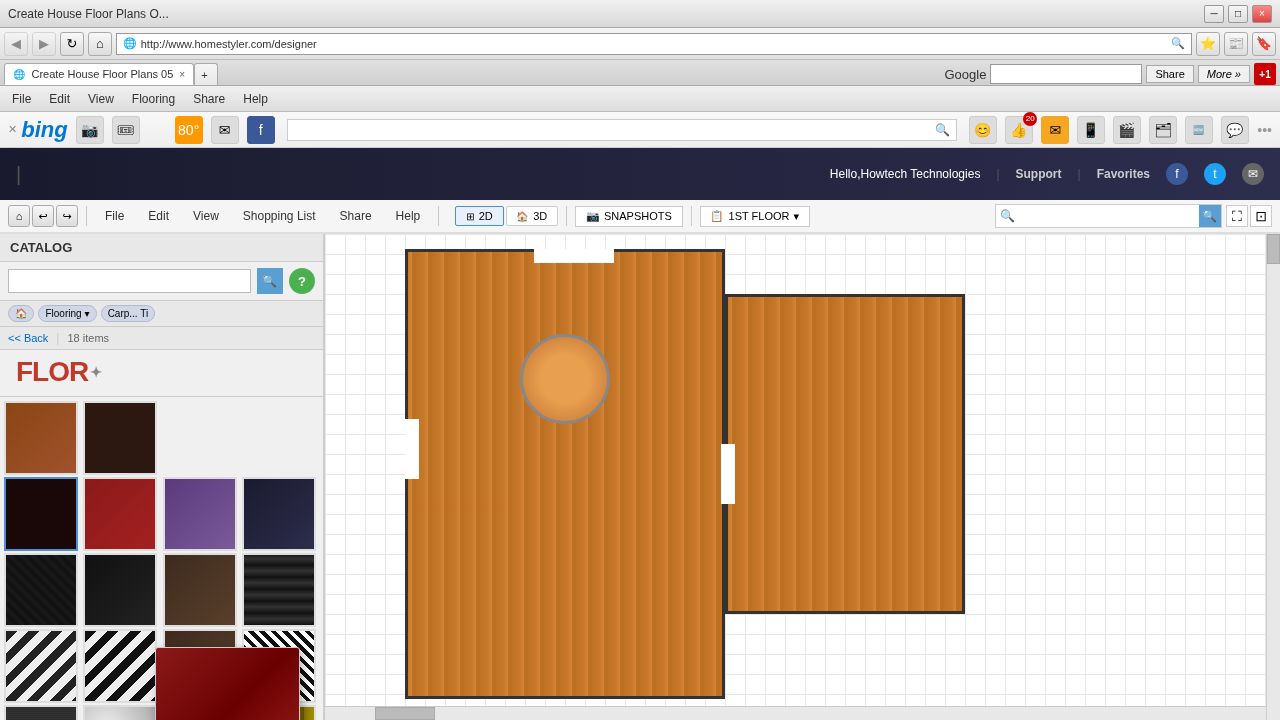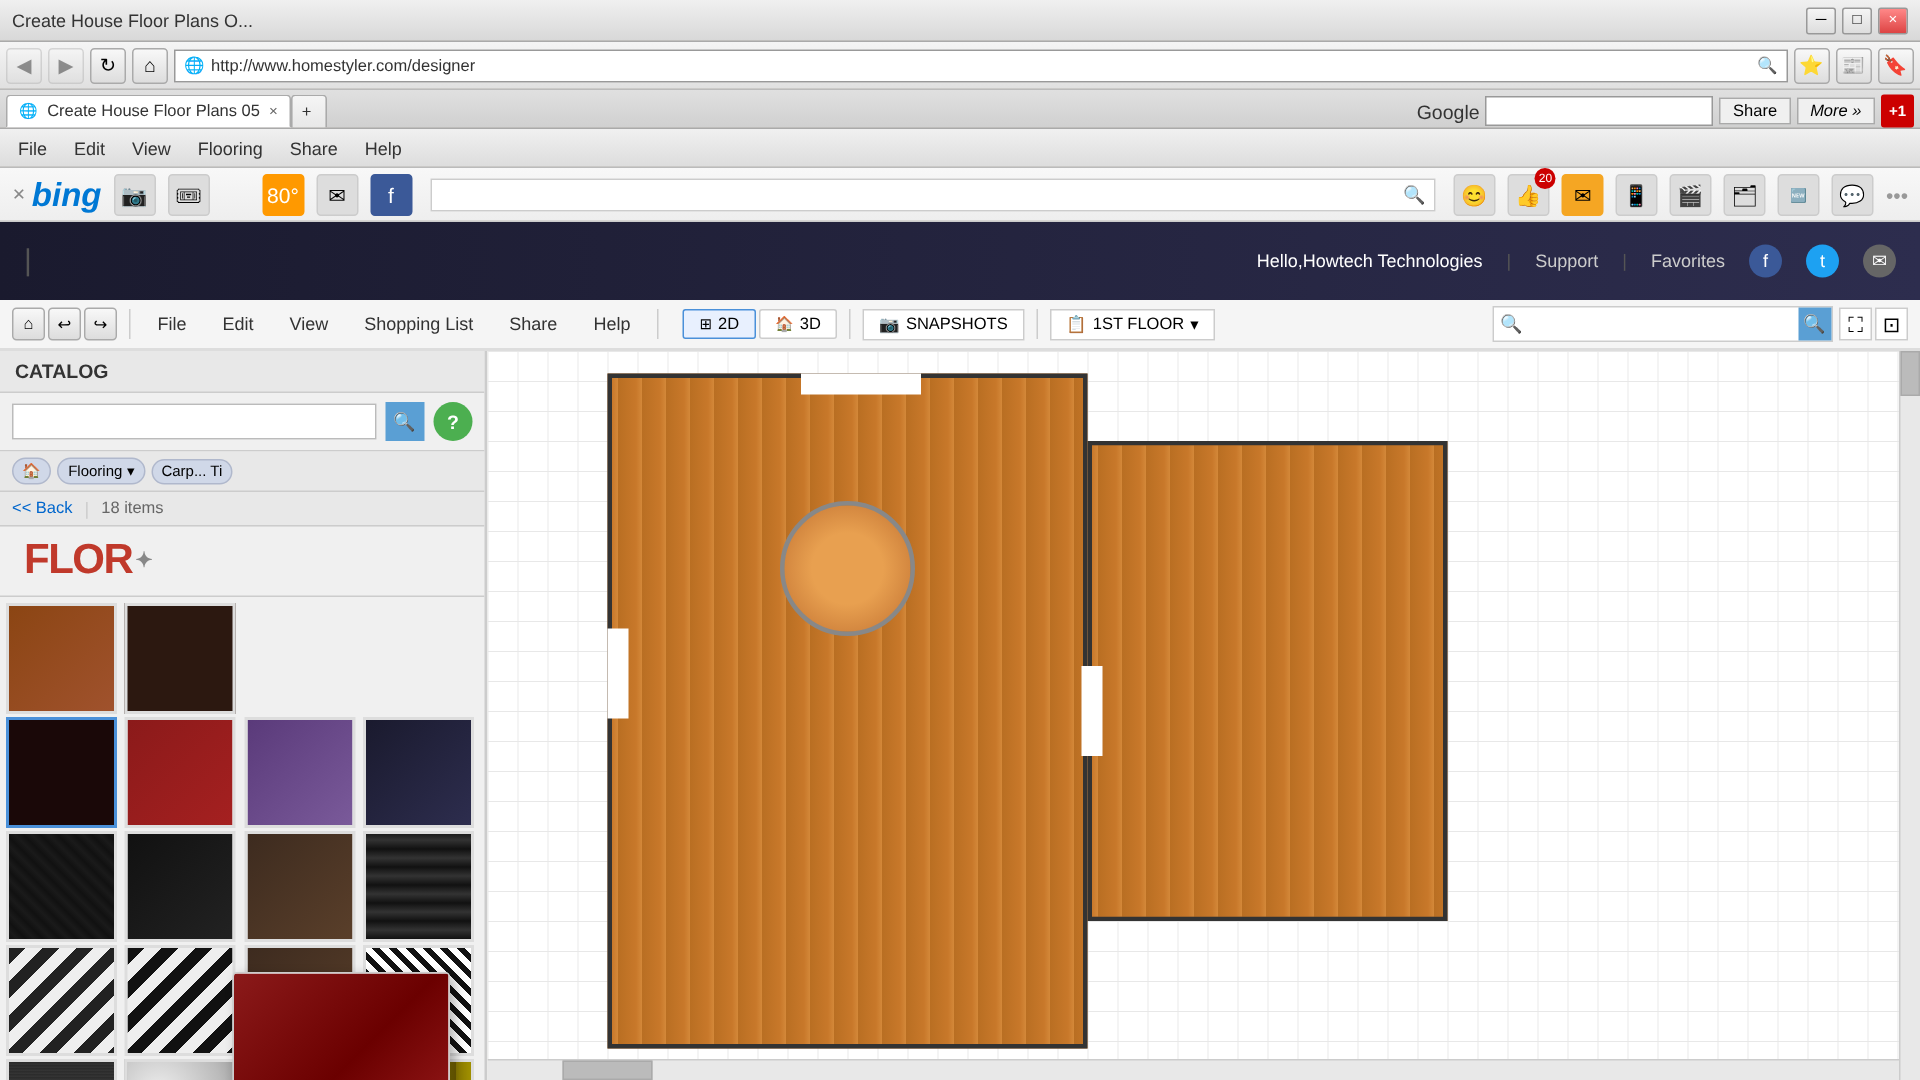--- a/index.html
+++ b/index.html
@@ -30,21 +30,21 @@
     .google-label { font-size: 13px; font-weight: normal; color: #333; margin-left: 18px; }
 
     .bing-bar { background: linear-gradient(to bottom, #f8f8f8, #eee); height: 36px; display: flex; align-items: center; padding: 0 8px; gap: 8px; border-bottom: 1px solid #ccc; }
     .bing-logo { font-size: 22px; font-weight: bold; color: #0078d4; font-style: italic; }
     .bing-icon { width: 28px; height: 28px; border-radius: 3px; background: #ddd; display: flex; align-items: center; justify-content: center; font-size: 14px; cursor: pointer; border: 1px solid #ccc; }
     
     
     .app-header { background: linear-gradient(to right, #1a1a2e, #2d2d4e); height: 52px; display: flex; align-items: center; padding: 0 16px; gap: 16px; }
     .app-logo { color: white; font-size: 20px; font-weight: bold; letter-spacing: 1px; }
     .header-right { margin-left: auto; display: flex; align-items: center; gap: 16px; color: white; font-size: 12px; }
-    .header-link { color: #ccc; cursor: pointer; text-decoration: none; }
+    .header-link { color: #ccc; cursor: pointer; text-decoration: none; font-weight: bold; }
     .social-icon { width: 22px; height: 22px; border-radius: 50%; display: flex; align-items: center; justify-content: center; font-size: 12px; cursor: pointer; }
     .social-fb { background: #3b5998; color: white; }
     .social-tw { background: #1da1f2; color: white; }
     .social-mail { background: #666; color: white; }
 
     
     .app-toolbar { background: #f5f5f5; height: 34px; display: flex; align-items: center; padding: 0 8px; gap: 4px; border-bottom: 2px solid #ddd; }
     .app-menu { padding: 4px 10px; font-size: 12px; color: #333; cursor: pointer; display: flex; align-items: center; gap: 2px; }
     .toolbar-divider { width: 1px; height: 20px; background: #ccc; margin: 0 4px; }
     .view-btn { padding: 3px 10px; border: 1px solid #ccc; background: white; font-size: 11px; cursor: pointer; display: flex; align-items: center; gap: 4px; border-radius: 2px; }

